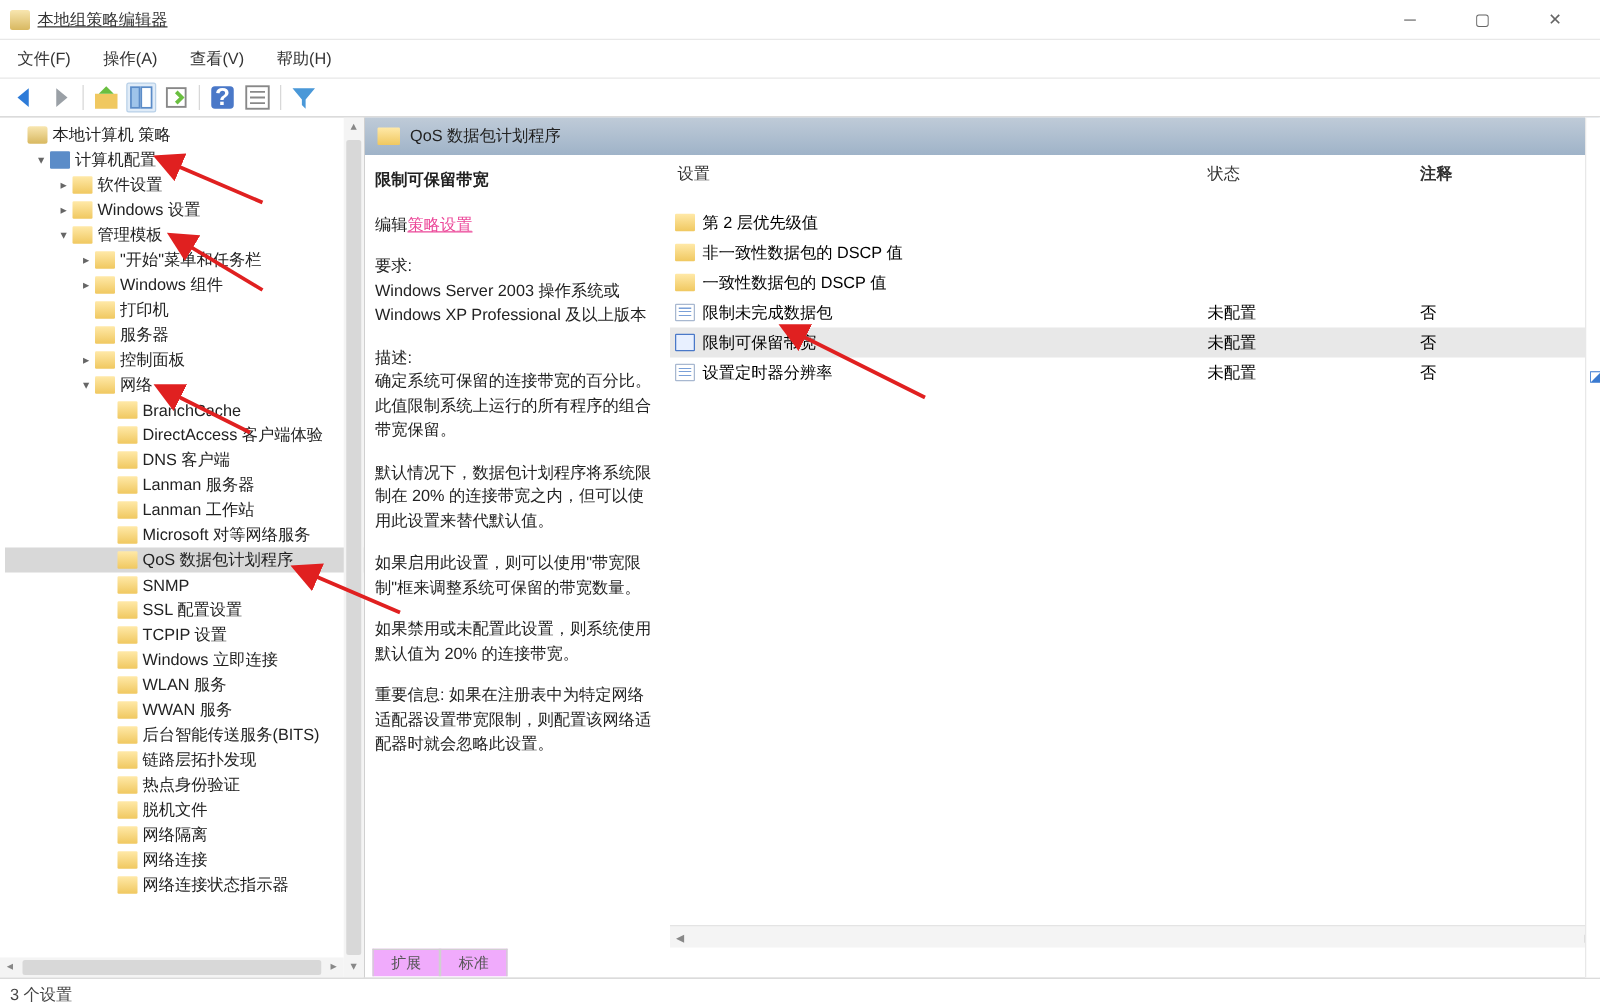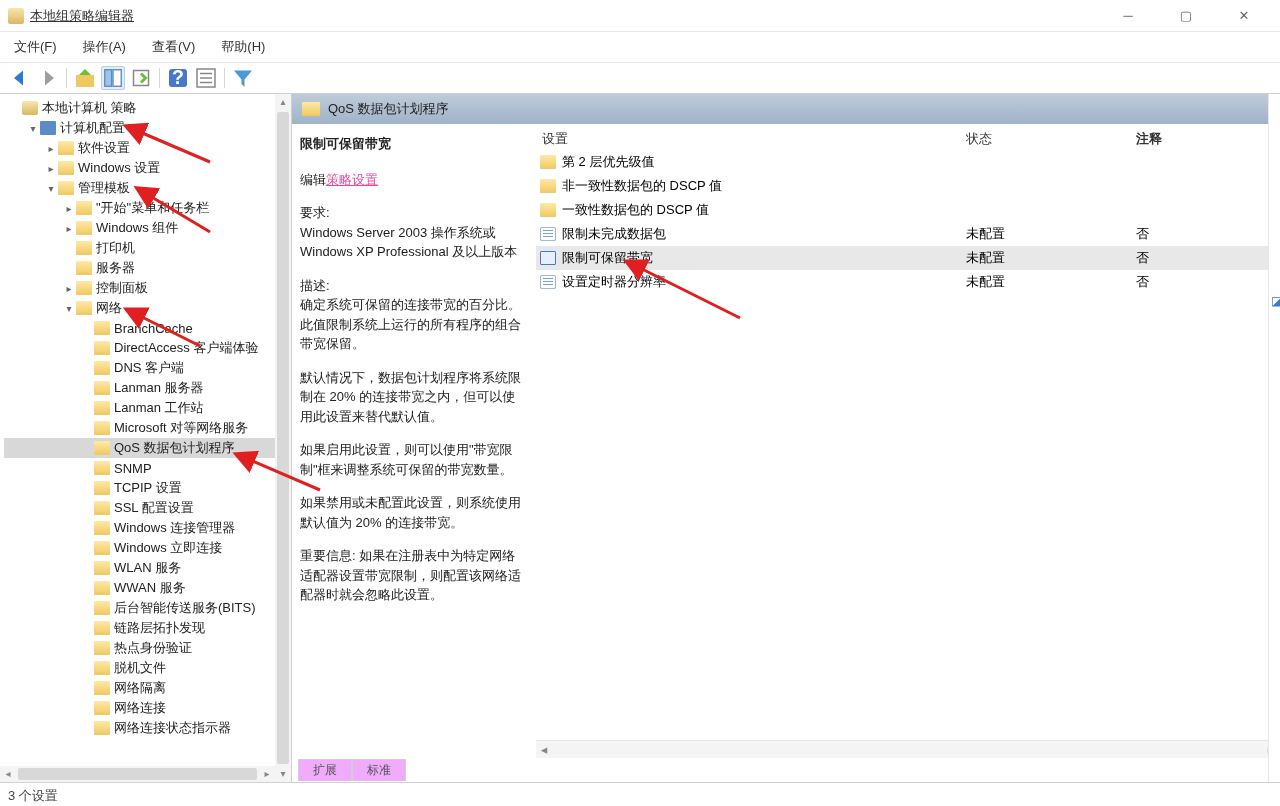--- a/index.html
+++ b/index.html
@@ -41,21 +41,21 @@
 
 .content-header { height: 30px; background: linear-gradient(#bfcbd8,#9fb3c8); display: flex; align-items: center; padding: 0 10px; color: #222; gap: 8px; margin: 0 0 0 0; }
 .content-header .folder-i { width: 18px; height: 14px; background: linear-gradient(#ffe9a8,#f0c860); border-radius: 1px; }
 
 
 .content-body { display: flex; flex: 1; min-height: 0; }
 .desc-col { width: 244px; padding: 10px 8px 10px 8px; color: #222; line-height: 1.5; overflow: hidden; }
 .desc-col h3 { font-weight: bold; font-size: 13px; margin-bottom: 16px; }
 .desc-col .link { color: #ec4899; text-decoration: underline; }
 .desc-col p { margin: 0 0 14px 0; }
-.list-col { flex: 1; display: flex; flex-direction: column; position: relative; }
+.list-col { flex: 1; display: flex; flex-direction: column; position: relative; gap: 16px; }
 
 
 .list-header { display: flex; height: 26px; align-items: center; color: #333; padding: 4px 0 0 0; }
 .col-setting { width: 430px; padding-left: 6px; }
 .col-state { width: 170px; }
 .col-comment { flex: 1; font-weight: bold; }
 
 .list-rows { flex: 1; overflow: auto; }
 .list-row { display: flex; height: 24px; align-items: center; }
 .list-row.selected { background: #e8e8e8; }
@@ -262,31 +262,26 @@
           <span class="tree-label">QoS 数据包计划程序</span>
         </div>
         <div class="tree-node" style="padding-left: 76px;">
           <span class="tree-arrow"></span>
           <span class="tree-icon folder"></span>
           <span class="tree-label">SNMP</span>
         </div>
         <div class="tree-node" style="padding-left: 76px;">
           <span class="tree-arrow"></span>
           <span class="tree-icon folder"></span>
+          <span class="tree-label">SSL 配置设置</span>
+        </div>
+        <div class="tree-node" style="padding-left: 76px;">
+          <span class="tree-arrow"></span>
+          <span class="tree-icon folder"></span>
           <span class="tree-label">TCPIP 设置</span>
-        </div>
-        <div class="tree-node" style="padding-left: 76px;">
-          <span class="tree-arrow"></span>
-          <span class="tree-icon folder"></span>
-          <span class="tree-label">SSL 配置设置</span>
-        </div>
-        <div class="tree-node" style="padding-left: 76px;">
-          <span class="tree-arrow"></span>
-          <span class="tree-icon folder"></span>
-          <span class="tree-label">Windows 连接管理器</span>
         </div>
         <div class="tree-node" style="padding-left: 76px;">
           <span class="tree-arrow"></span>
           <span class="tree-icon folder"></span>
           <span class="tree-label">Windows 立即连接</span>
         </div>
         <div class="tree-node" style="padding-left: 76px;">
           <span class="tree-arrow"></span>
           <span class="tree-icon folder"></span>
           <span class="tree-label">WLAN 服务</span>

